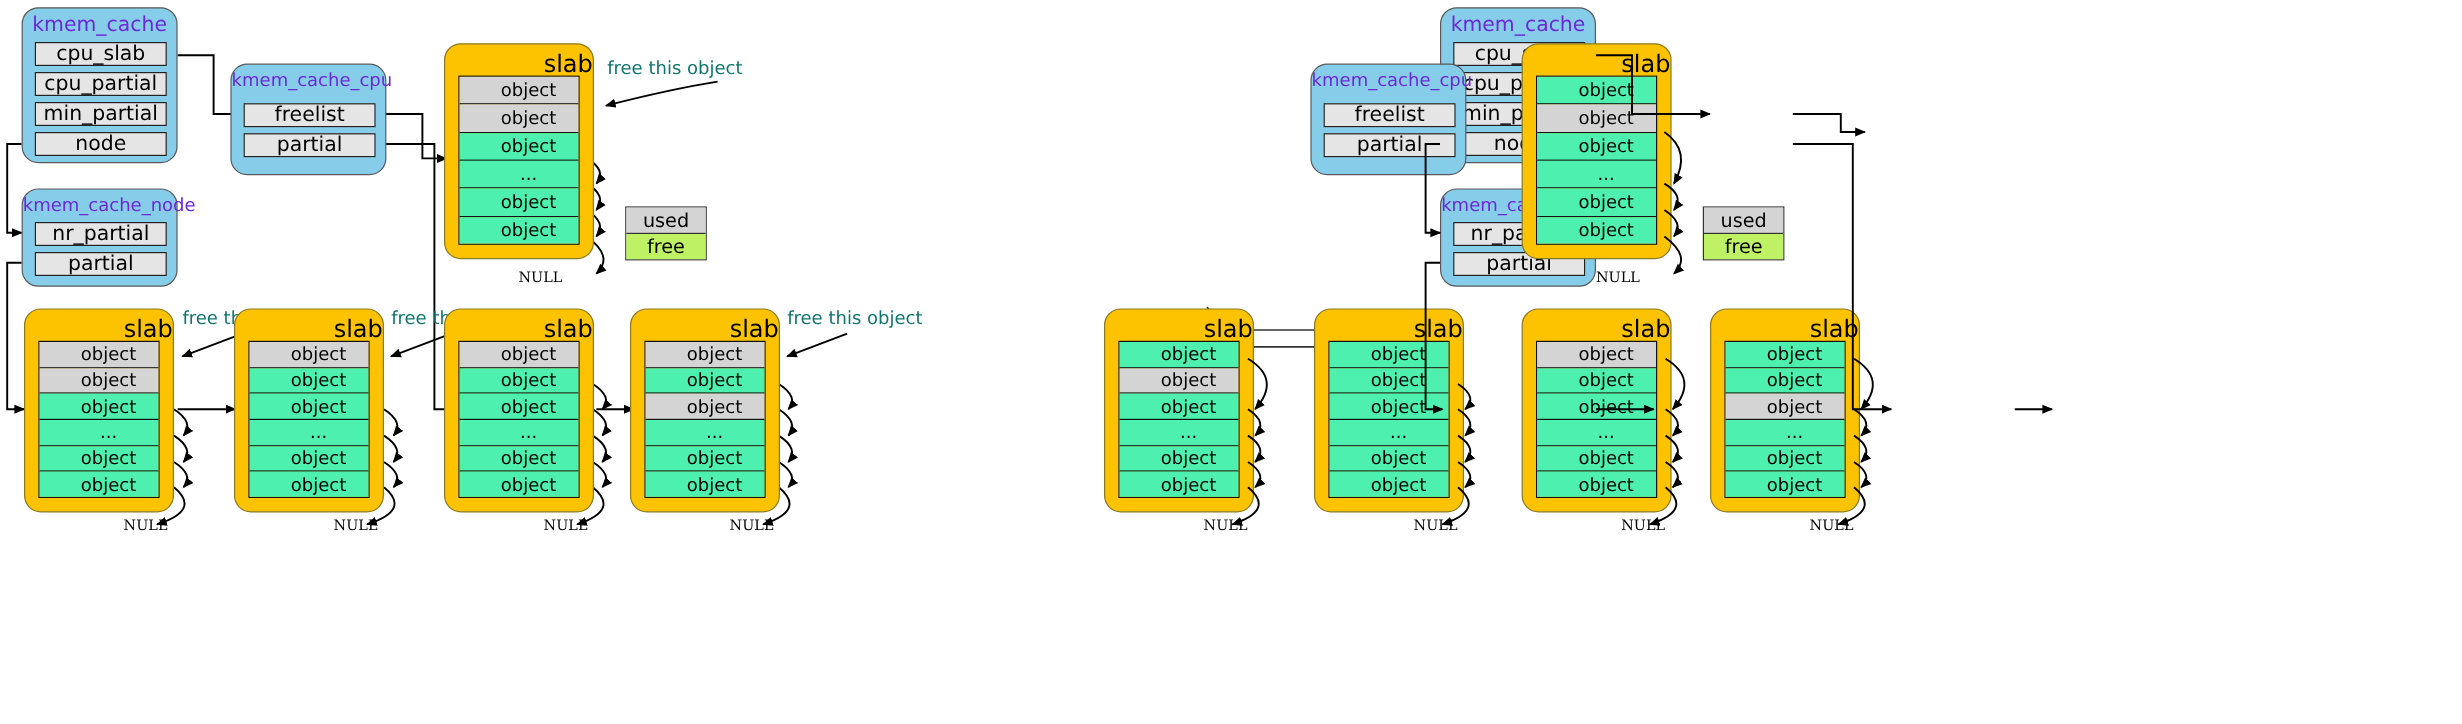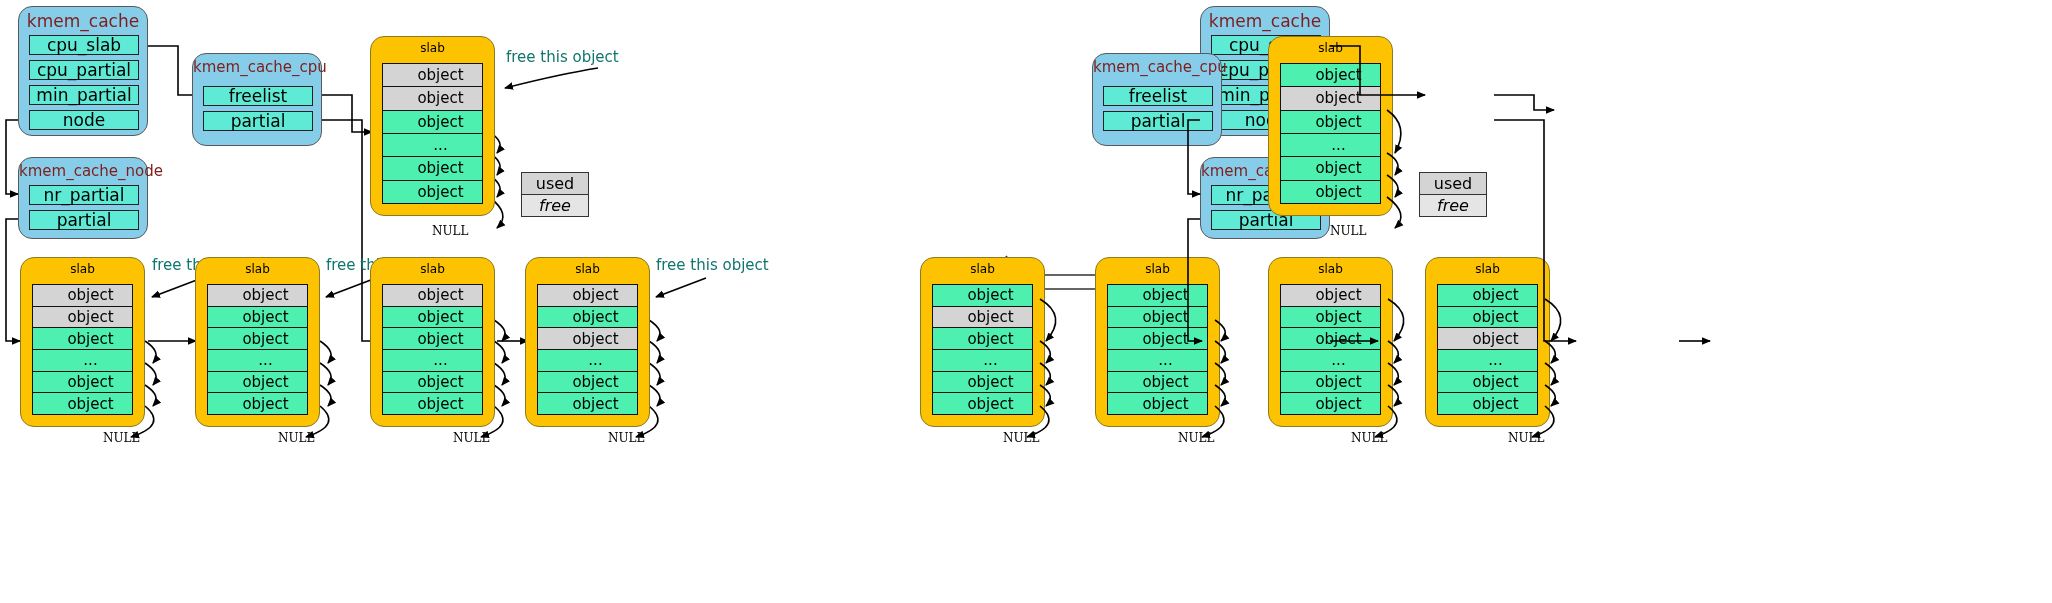--- a/index.html
+++ b/index.html
@@ -5,47 +5,47 @@
   html,body{margin:0;padding:0;background:#ffffff;}
   body{width:2052px;height:603px;position:relative;overflow:hidden;
        font-family:"DejaVu Sans","Liberation Sans",sans-serif;}
 
   .stage{position:absolute;left:0;top:0;width:2052px;height:603px;}
 
   
   .struct{position:absolute;background:#86cdea;border:1.5px solid #5a5a5a;
           border-radius:14px;box-sizing:border-box;}
   .struct .s-title{position:absolute;left:0;right:0;top:4px;text-align:center;
-          font-size:17px;color:#7f1d1d;white-space:nowrap;}
-  .field{position:absolute;background:#5eead4;border:1.2px solid #222;
+          font-size:17px;color:#6d28d9;white-space:nowrap;}
+  .field{position:absolute;background:#e5e5e5;border:1.2px solid #222;
          box-sizing:border-box;text-align:left;font-size:17px;color:#000;
          line-height:1;display:flex;align-items:center;justify-content:center;}
 
   
   .slab{position:absolute;background:#fdc200;border:1.2px solid #8a7a20;
         border-radius:14px;box-sizing:border-box;}
-  .slab .s-title{position:absolute;left:0;right:0;top:4px;text-align:center;
-        font-size:12px;color:#000;}
+  .slab .s-title{position:absolute;left:0;right:0;top:4px;text-align:right;
+        font-size:20px;color:#000;}
   .objs{position:absolute;left:11px;right:11px;top:26px;bottom:11px;
         border:1.2px solid #111;box-sizing:border-box;display:flex;
         flex-direction:column;}
   .obj{flex:1 1 0;border-bottom:1.1px solid #111;box-sizing:border-box;
        display:flex;align-items:center;justify-content:center;
        font-size:15px;color:#000;padding-left:16px;}
   .obj:last-child{border-bottom:none;}
   .obj.used{background:#d4d4d4;}
   .obj.free{background:#4df0ae;}
 
   
   .legend{position:absolute;border:1.3px solid #333;box-sizing:border-box;
           display:flex;flex-direction:column;}
   .legend .lg{flex:1 1 0;display:flex;align-items:center;justify-content:center;
           font-size:16px;color:#000;}
   .legend .lg.used{background:#d4d4d4;border-bottom:1.3px solid #333;}
-  .legend .lg.free{background:#e5e5e5;font-style:italic;}
+  .legend .lg.free{background:#bef264;}
 
   
   .freelbl{position:absolute;color:#0f766e;font-size:15px;white-space:nowrap;}
   .nulllbl{position:absolute;color:#000;font-size:12px;white-space:nowrap;
            font-family:"DejaVu Serif","Liberation Serif",serif;}
 
   svg.wires{position:absolute;left:0;top:0;width:2052px;height:603px;
             pointer-events:none;overflow:visible;}
 </style>
 </head>

